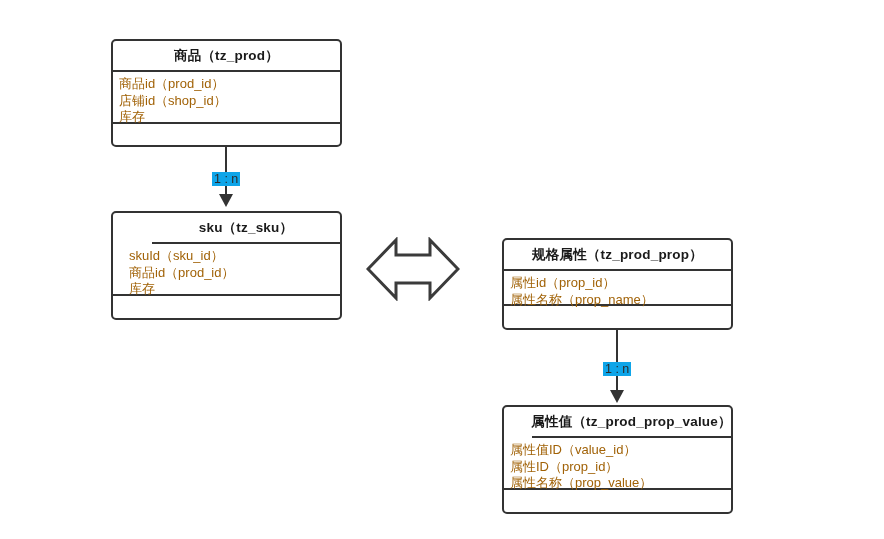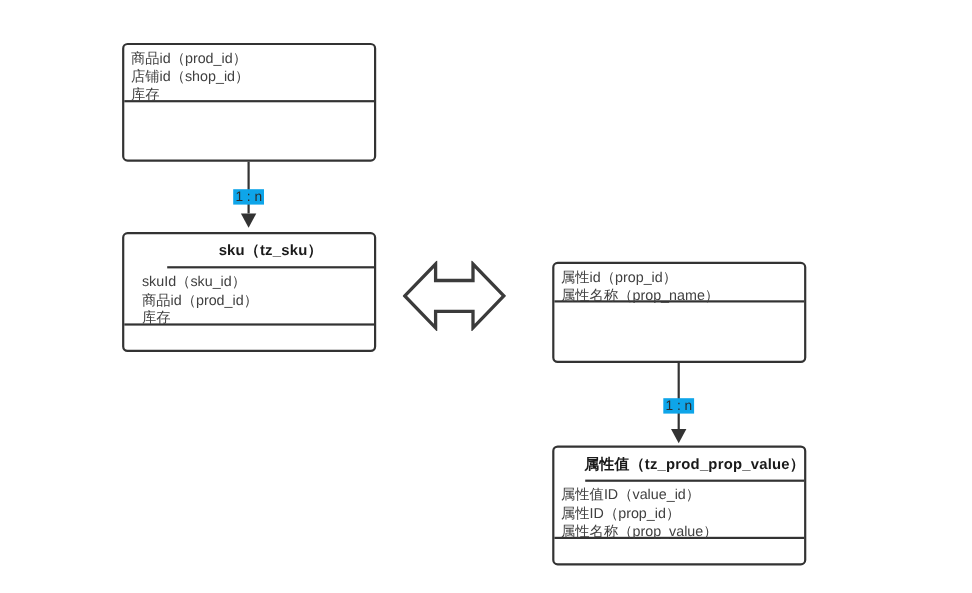--- a/index.html
+++ b/index.html
@@ -51,21 +51,21 @@
     box-sizing: border-box;
     border-bottom: 2px solid #333333;
     padding: 4px 0 5px 6px;
     display: flex;
     flex-direction: column;
     justify-content: flex-start;
   }
   .attr-row {
     font-size: 13px;
     line-height: 16.5px;
-    color: #404040;
+    color: #a16207;
     white-space: nowrap;
   }
   .entity-footer {
     box-sizing: border-box;
     flex: 1 1 auto;
   }
 
   
   #entity-prod       { left: 111px; top: 39px;  width: 231px; height: 108px; }
   #entity-prod .entity-title { height: 31px; }
@@ -131,39 +131,41 @@
     width: 94px;
     height: 64px;
   }
 </style>
 </head>
 <body>
 
 <div id="canvas">
 
   <div class="entity" id="entity-prod">
+    <div class="entity-title">商品（tz_prod）</div>
     <div class="entity-attrs">
       <div class="attr-row">商品id（prod_id）</div>
       <div class="attr-row">店铺id（shop_id）</div>
       <div class="attr-row">库存</div>
     </div>
     <div class="entity-footer"></div>
   </div>
 
   <div class="entity" id="entity-sku">
     <div class="entity-title">sku（tz_sku）</div>
     <div class="entity-attrs">
       <div class="attr-row">skuId（sku_id）</div>
       <div class="attr-row">商品id（prod_id）</div>
       <div class="attr-row">库存</div>
     </div>
     <div class="entity-footer"></div>
   </div>
 
   <div class="entity" id="entity-prop">
+    <div class="entity-title">规格属性（tz_prod_prop）</div>
     <div class="entity-attrs">
       <div class="attr-row">属性id（prop_id）</div>
       <div class="attr-row">属性名称（prop_name）</div>
     </div>
     <div class="entity-footer"></div>
   </div>
 
   <div class="entity" id="entity-prop-value">
     <div class="entity-title">属性值（tz_prod_prop_value）</div>
     <div class="entity-attrs">

